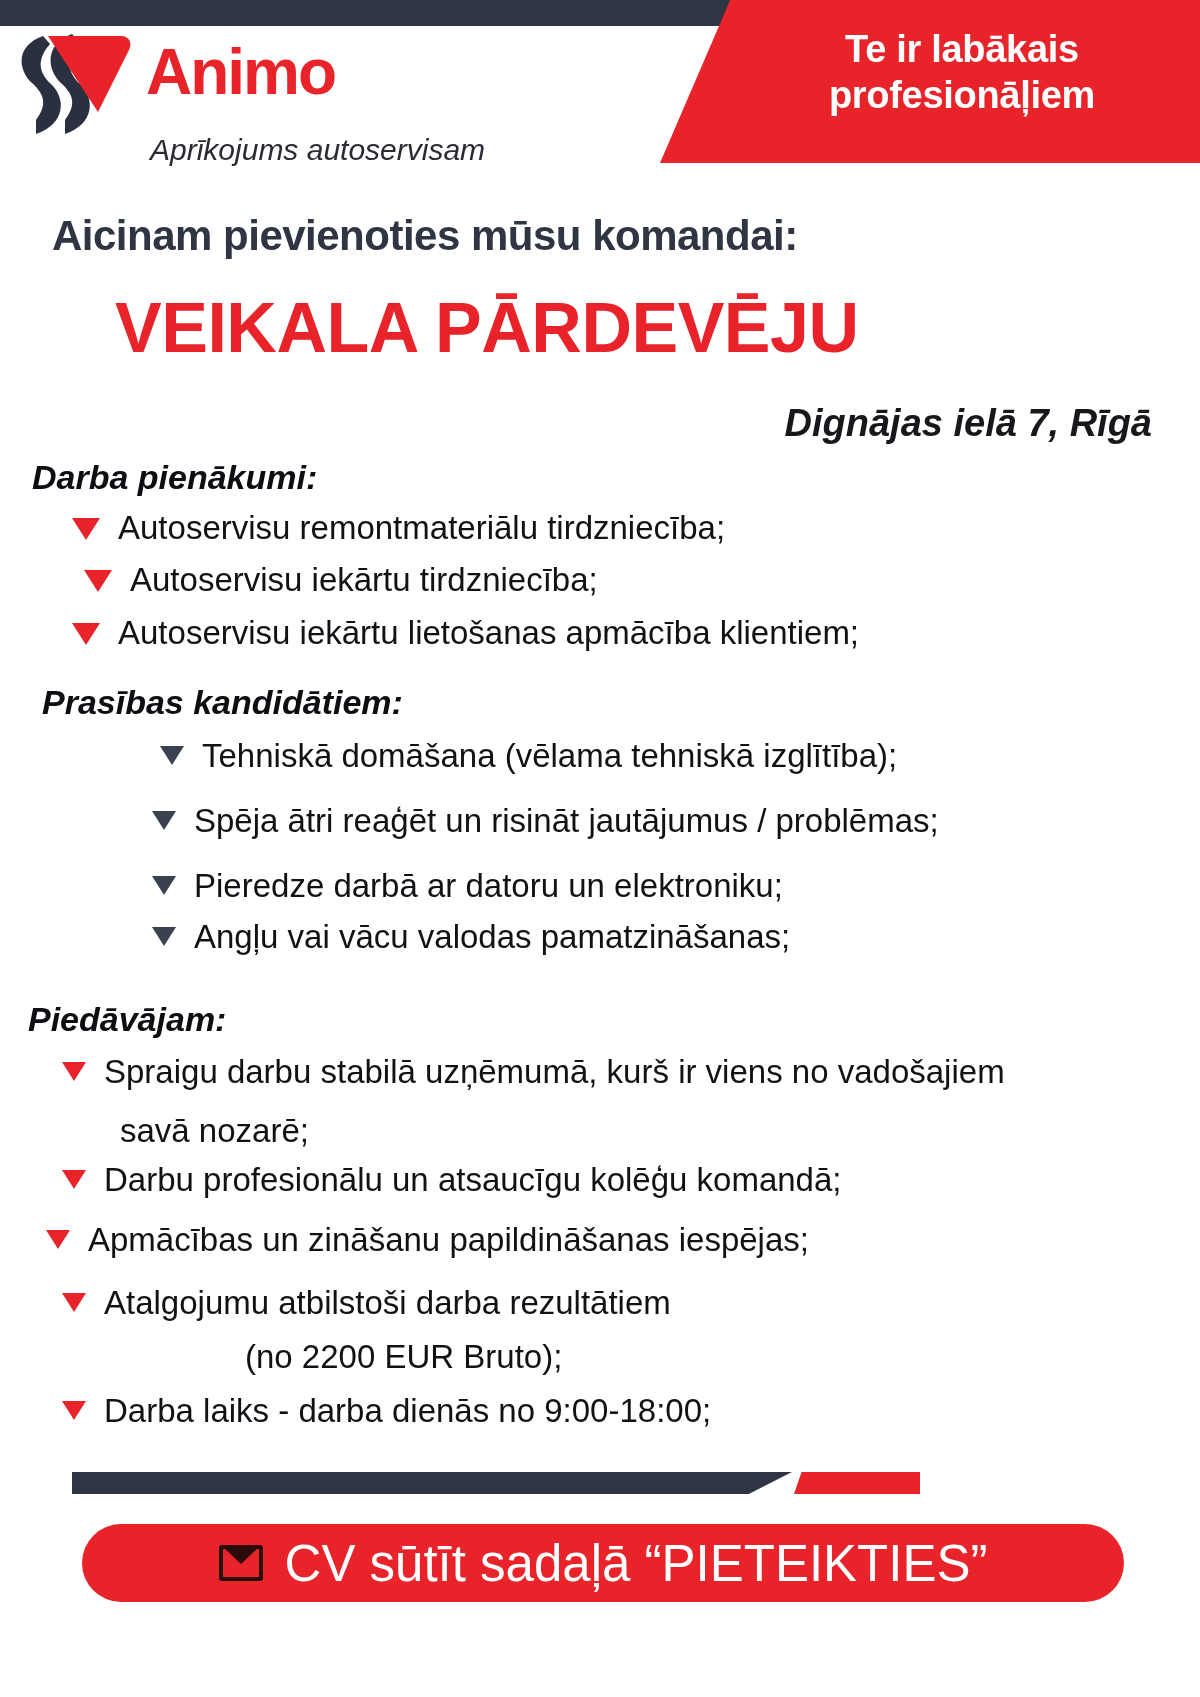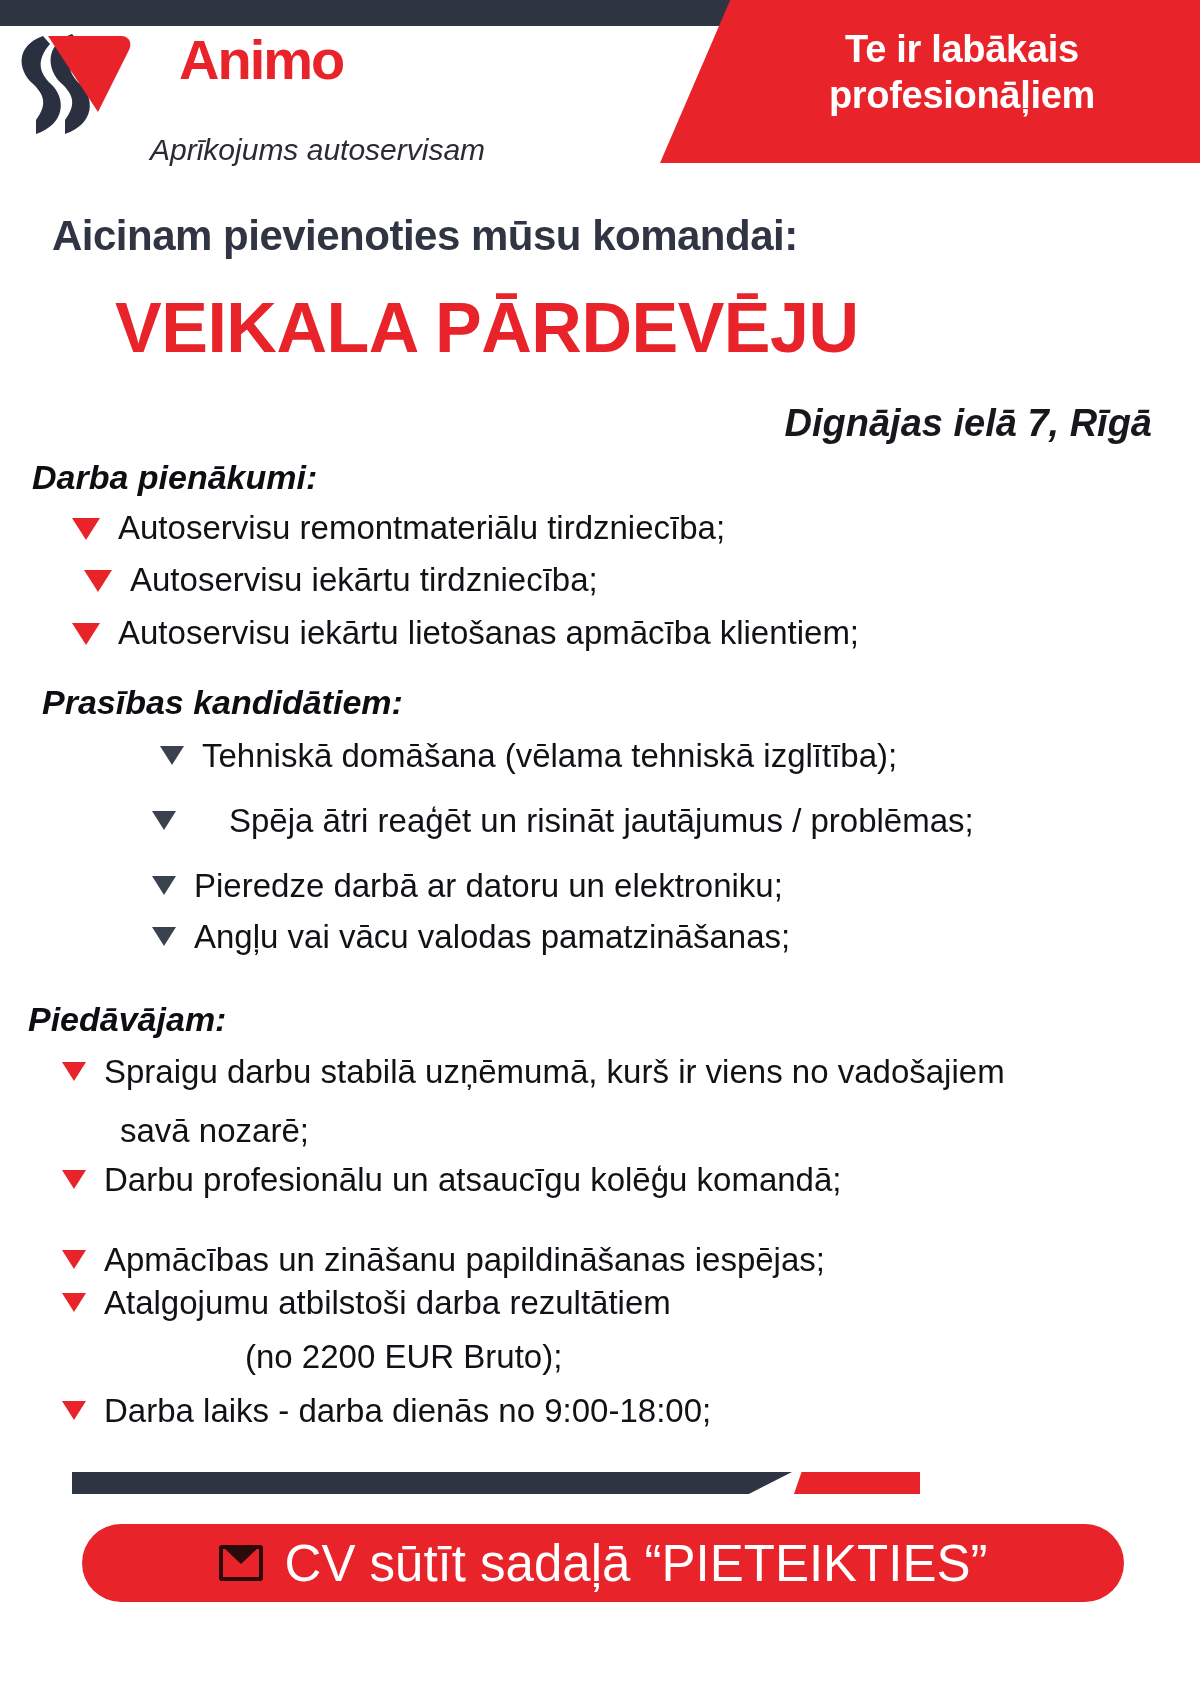--- a/index.html
+++ b/index.html
@@ -71,28 +71,27 @@
   }
   .logo-mark {
     position: absolute;
     top: 0; left: 0;
     width: 130px;
     height: 108px;
   }
   .logo-word {
     position: absolute;
     left: 136px;
-    top: 2px;
-    font-size: 56px;
+    top: 10px;
+    font-size: 64px;
     font-weight: bold;
     color: #e8232a;
     letter-spacing: -2px;
     line-height: 1;
     font-family: "Liberation Sans", sans-serif;
-    margin-left: 33px;
   }
   .logo-sub {
     position: absolute;
     left: 140px;
     top: 103px;
     font-size: 30px;
     font-style: italic;
     color: #2b2b33;
     font-family: "Liberation Sans", sans-serif;
   }
@@ -168,29 +167,29 @@
     white-space: nowrap;
   }
 
   
   #duty-0 { top: 510px; left: 72px; }
   #duty-1 { top: 562px; left: 84px; }
   #duty-2 { top: 615px; left: 72px; }
 
   
   #req-0 { top: 738px; left: 160px; }
-  #req-1 { top: 803px; left: 152px; gap: 35px; }
+  #req-1 { top: 803px; left: 152px; }
   #req-2 { top: 868px; left: 152px; }
   #req-3 { top: 919px; left: 152px; }
 
   
   #off-0 { top: 1054px; left: 62px; }
   #off-0-cont { top: 1112px; left: 120px; }
   #off-1 { top: 1162px; left: 62px; }
-  #off-2 { top: 1222px; left: 62px; margin-top: 20px; }
+  #off-2 { top: 1222px; left: 46px; }
   #off-3 { top: 1285px; left: 62px; }
   #off-3-cont { top: 1338px; left: 245px; }
   #off-4 { top: 1393px; left: 62px; }
 
   
   .footer-bar {
     position: absolute;
     top: 1472px;
     left: 72px;
     width: 848px;

